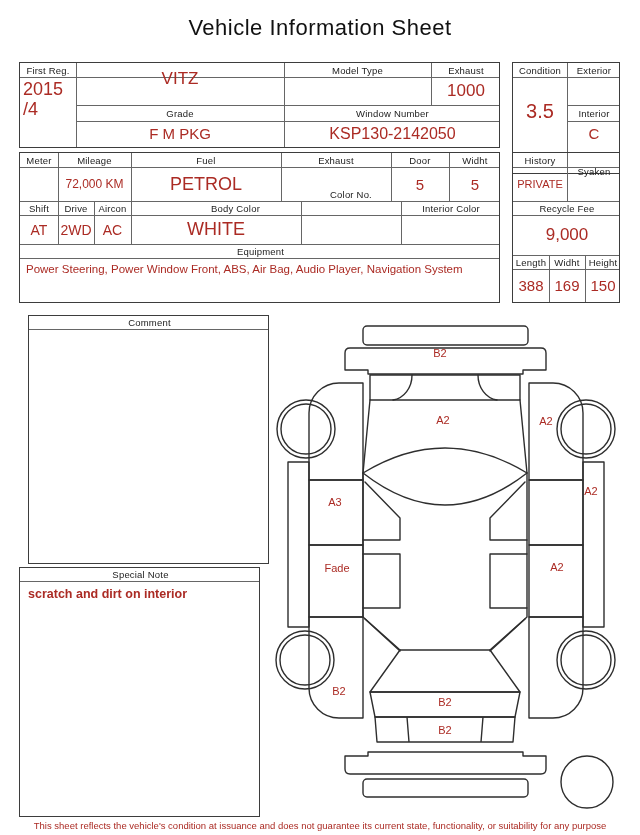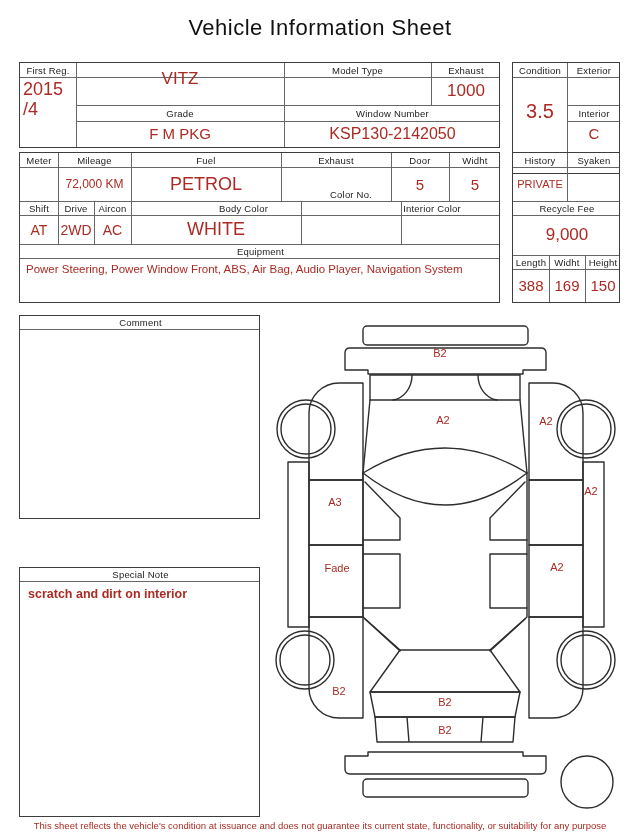--- a/index.html
+++ b/index.html
@@ -67,50 +67,50 @@
   <div class="cell vl" style="left:371px;top:14px;width:58px;height:34px;font-size:15px;">5</div>
   <div class="cell lb" style="left:429px;top:0;width:52px;height:14px;">Widht</div>
   <div class="cell vl" style="left:429px;top:14px;width:52px;height:34px;font-size:15px;">5</div>
 
   <div class="cell lb" style="left:0;top:48px;width:38px;height:14px;">Shift</div>
   <div class="cell vl" style="left:0;top:62px;width:38px;height:29px;font-size:14px;">AT</div>
   <div class="cell lb" style="left:38px;top:48px;width:36px;height:14px;">Drive</div>
   <div class="cell vl" style="left:38px;top:62px;width:36px;height:29px;font-size:14px;">2WD</div>
   <div class="cell lb" style="left:74px;top:48px;width:37px;height:14px;">Aircon</div>
   <div class="cell vl" style="left:74px;top:62px;width:37px;height:29px;font-size:14px;">AC</div>
-  <div class="cell lb" style="left:119px;top:48px;width:170px;height:14px;padding-left:39px;">Body Color</div>
+  <div class="cell lb" style="left:111px;top:48px;width:170px;height:14px;padding-left:39px;">Body Color</div>
   <div class="cell vl" style="left:111px;top:62px;width:170px;height:29px;font-size:18px;">WHITE</div>
   <div class="cell lb" style="left:281px;top:34px;width:100px;height:14px;">Color No.</div>
   <div class="cell vl" style="left:281px;top:62px;width:100px;height:29px;font-size:13px;"></div>
-  <div class="cell lb" style="left:362px;top:48px;width:100px;height:14px;text-align:center;">Interior Color</div>
+  <div class="cell lb" style="left:381px;top:48px;width:100px;height:14px;text-align:center;">Interior Color</div>
   <div class="cell vl" style="left:381px;top:62px;width:100px;height:29px;font-size:13px;"></div>
 
   <div class="cell lb" style="left:0;top:91px;width:481px;height:14px;">Equipment</div>
   <div class="cell vl left-top" style="left:0;top:105px;width:481px;height:43px;padding:5px 6px;font-size:11.5px;">Power Steering, Power Window Front, ABS, Air Bag, Audio Player, Navigation System</div>
 </div>
 
 <div class="box" style="left:512px;top:152px;width:108px;height:151px;
   background-image:linear-gradient(#666,#666),linear-gradient(#666,#666),linear-gradient(#666,#666),linear-gradient(#666,#666),linear-gradient(#666,#666),linear-gradient(#666,#666),linear-gradient(#666,#666),linear-gradient(#666,#666);
   background-position:0 14px,0 48px,0 62px,0 102px,0 116px, 54px 0,36px 102px,72px 102px;
   background-size:100% 1px,100% 1px,100% 1px,100% 1px,100% 1px, 1px 48px,1px 49px,1px 49px;">
   <div class="cell lb" style="left:0;top:0;width:54px;height:14px;">History</div>
   <div class="cell vl" style="left:0;top:14px;width:54px;height:34px;font-size:11px;">PRIVATE</div>
-  <div class="cell lb" style="left:54px;top:0;width:54px;height:14px;">Syaken</div>
+  <div class="cell lb" style="left:54px;top:11px;width:54px;height:14px;">Syaken</div>
   <div class="cell vl" style="left:54px;top:14px;width:54px;height:34px;font-size:11px;"></div>
   <div class="cell lb" style="left:0;top:48px;width:108px;height:14px;">Recycle Fee</div>
   <div class="cell vl" style="left:0;top:62px;width:108px;height:40px;font-size:17px;">9,000</div>
   <div class="cell lb" style="left:0;top:102px;width:36px;height:14px;">Length</div>
   <div class="cell lb" style="left:36px;top:102px;width:36px;height:14px;">Widht</div>
   <div class="cell lb" style="left:72px;top:102px;width:36px;height:14px;">Height</div>
   <div class="cell vl" style="left:0;top:116px;width:36px;height:32px;font-size:15px;">388</div>
   <div class="cell vl" style="left:36px;top:116px;width:36px;height:32px;font-size:15px;">169</div>
   <div class="cell vl" style="left:72px;top:116px;width:36px;height:32px;font-size:15px;">150</div>
 </div>
 
-<div class="box" style="left:19px;top:315px;width:241px;height:204px;
+<div class="box" style="left:28px;top:315px;width:241px;height:249px;
   background-image:linear-gradient(#666,#666);background-position:0 13px;background-size:100% 1px;text-decoration:underline;">
   <div class="cell lb" style="left:0;top:0;width:241px;height:13px;">Comment</div>
   <div class="cell vl left-top" style="left:0;top:13px;width:241px;height:239px;padding:5px 8px;font-size:12px;"></div>
 </div>
 
 <div class="box" style="left:19px;top:567px;width:241px;height:250px;
   background-image:linear-gradient(#666,#666);background-position:0 13px;background-size:100% 1px;">
   <div class="cell lb" style="left:0;top:0;width:241px;height:13px;">Special Note</div>
   <div class="cell vl left-top" style="left:0;top:13px;width:241px;height:237px;padding:6px 8px;font-size:12.5px;font-weight:bold;">scratch and dirt on interior</div>
 </div>

